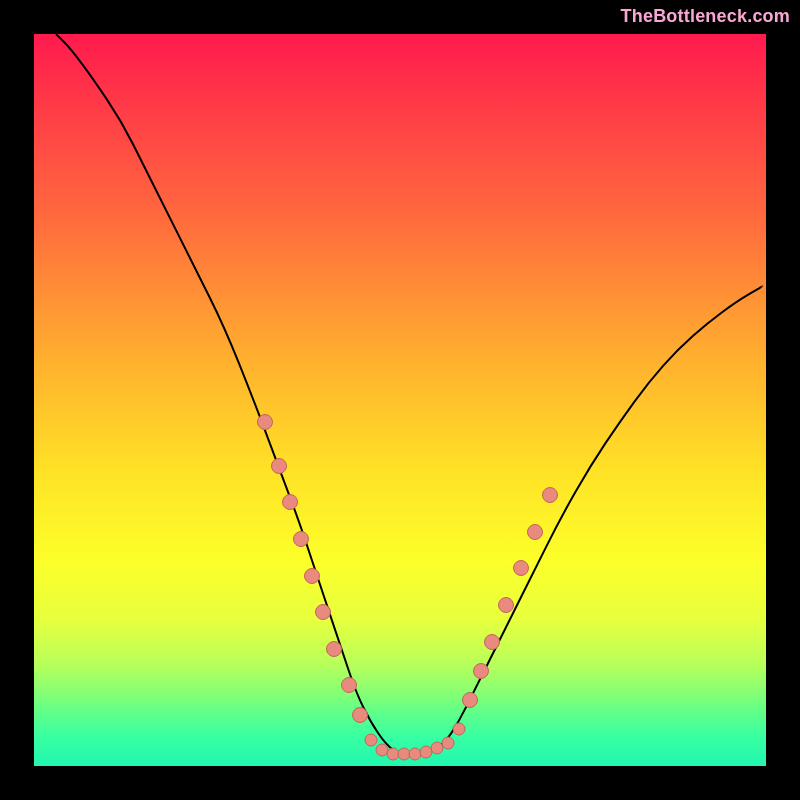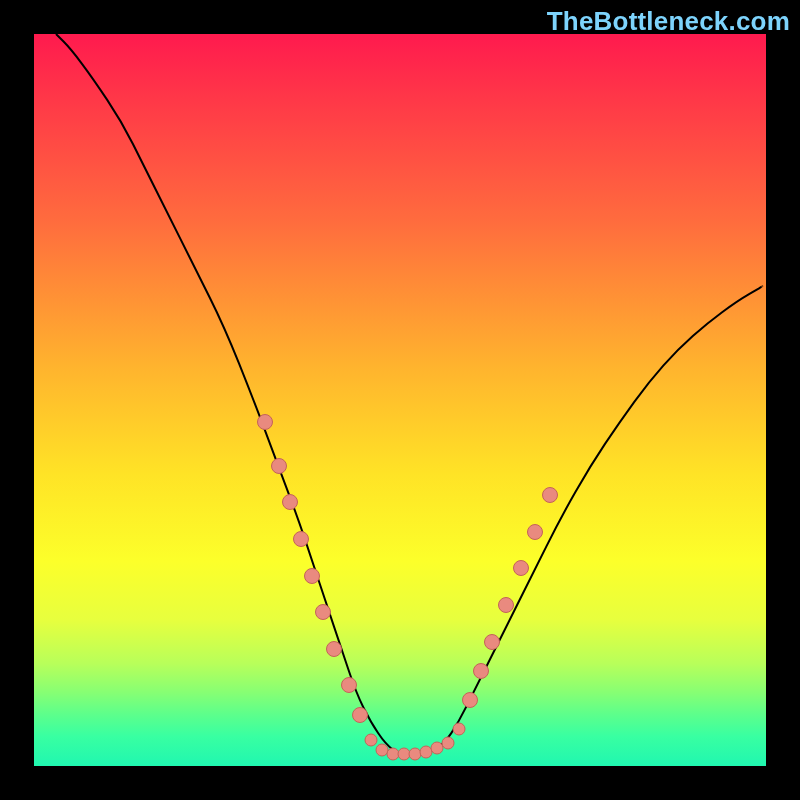--- a/index.html
+++ b/index.html
@@ -43,22 +43,22 @@
       #86ff74 90%,
       #5cff8c 93%,
       #38ffa2 96%,
       #20f7b0 100%
     );
   }
   .watermark {
     position: absolute;
     top: 6px;
     right: 10px;
-    color: #7dd3fc;
-    font-size: 26px;
+    color: #f9a8d4;
+    font-size: 18px;
     font-weight: 600;
     letter-spacing: 0.2px;
     white-space: nowrap;
   }
   .curve {
     position: absolute;
     inset: 0;
   }
   .dot {
     position: absolute;

